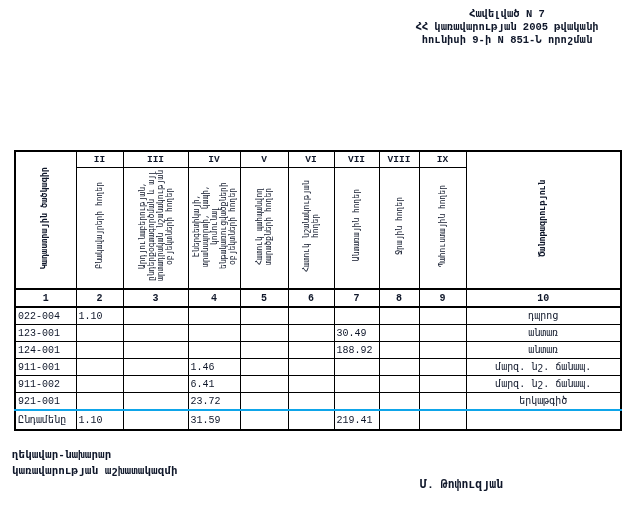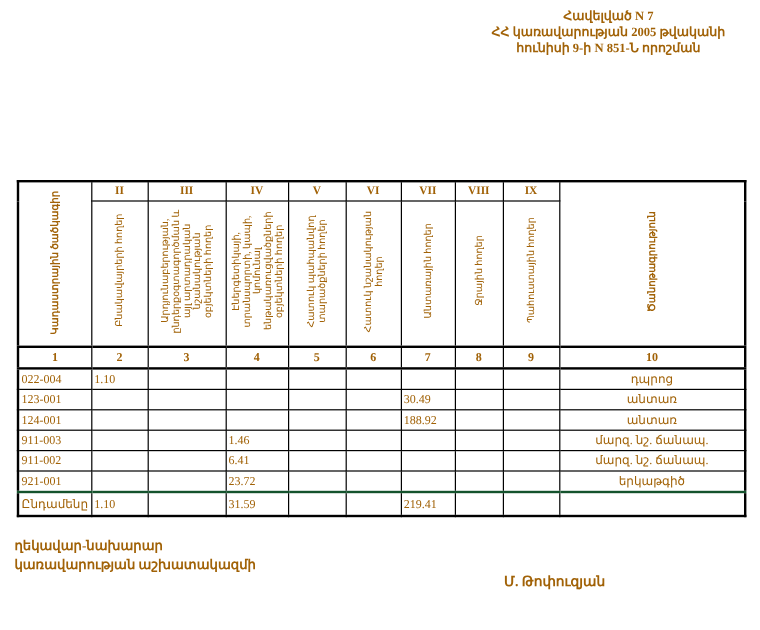--- a/index.html
+++ b/index.html
@@ -1,18 +1,18 @@
 <!DOCTYPE html>
 <html><head>
 <meta charset="utf-8">
 <style>
   html,body { margin:0; padding:0; }
   .page {
     position:relative; width:633px; height:525px; background:#ffffff;
-    color:#a16207; font-family:Liberation Serif, serif; overflow:hidden;
+    color:#0f172a; font-family:Liberation Mono, monospace; overflow:hidden;
   }
   .appendix {
     position:absolute; top:8px; left:386px; width:242px;
     text-align:center; font-weight:bold; font-size:10.5px; line-height:13px;
   }
   .title-block {
     position:absolute; top:58px; left:20px; width:578px;
     text-align:center; font-weight:bold;
   }
   .title-heading { font-size:12px; letter-spacing:6px; margin-bottom:9px; }
@@ -25,21 +25,21 @@
   }
   table.land-table td {
     border:1px solid #000; padding:0 2px; overflow:hidden;
   }
   td.bl2 { border-left-width:2px; }
   tr.r-num td { height:15px; text-align:center; font-size:9.5px; font-weight:bold; }
   tr.r-head td { height:120px; }
   tr.r-digits td { height:16px; text-align:center; font-size:10px; font-weight:bold;
                    border-top:2px solid #000; border-bottom:2px solid #000; }
   tr.r-data td { height:16px; font-size:10px; }
-  tr.r-total td { border-top:2px solid #14532d; height:18px; font-size:10px; }
+  tr.r-total td { border-top:2px solid #0ea5e9; height:18px; font-size:10px; }
   td.vcell { text-align:center; vertical-align:middle; }
   .vtext {
     writing-mode:vertical-rl; transform:rotate(180deg);
     display:inline-block; font-size:8px; line-height:9px;
     max-height:114px; text-align:center;
   }
   .vtext.tall { max-height:146px; font-size:8.5px; }
   td.code { text-align:left; padding-left:3px; }
   td.num  { text-align:left; }
   td.note { text-align:center; padding-left:3px; font-size:9.5px; }
@@ -164,21 +164,21 @@
       <td class="num"></td>
       <td class="num bl2"></td>
       <td class="num"></td>
       <td class="num"></td>
       <td class="num">188.92</td>
       <td class="num"></td>
       <td class="num bl2"></td>
       <td class="note bl2">անտառ</td>
     </tr>
     <tr class="r-data">
-      <td class="code">911-003</td>
+      <td class="code">911-001</td>
       <td class="num bl2"></td>
       <td class="num"></td>
       <td class="num bl2">1.46</td>
       <td class="num"></td>
       <td class="num"></td>
       <td class="num"></td>
       <td class="num"></td>
       <td class="num bl2"></td>
       <td class="note bl2">մարզ. նշ. ճանապ.</td>
     </tr>

